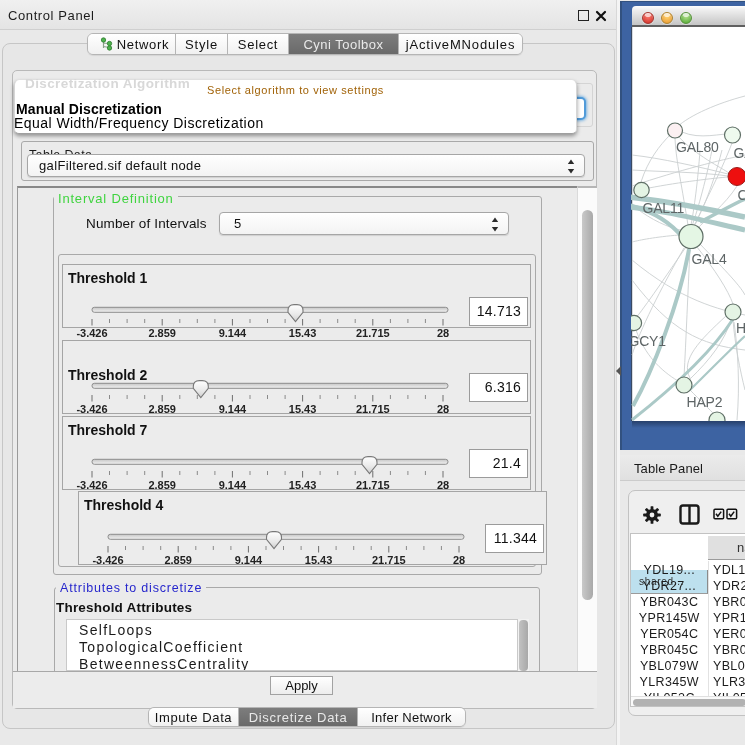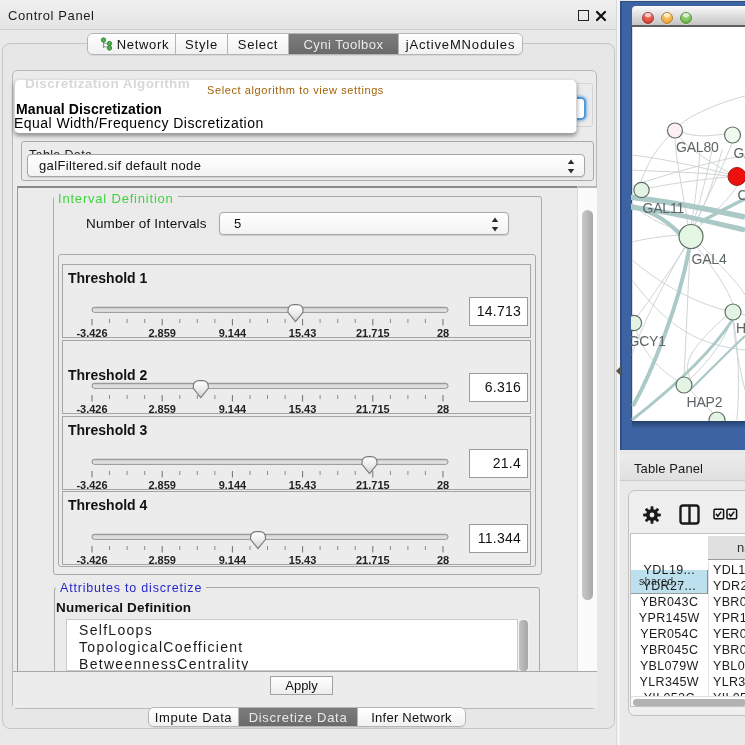--- a/index.html
+++ b/index.html
@@ -51,21 +51,21 @@
           <stop offset="0" stop-color="#ffffff"></stop>
           <stop offset="0.6" stop-color="#e8e8e8"></stop>
           <stop offset="1" stop-color="#cfcfcf"></stop>
         </linearGradient>
         <linearGradient id="tg" x1="0" y1="0" x2="0" y2="1">
           <stop offset="0" stop-color="#c6c6c6"></stop>
           <stop offset="1" stop-color="#f2f2f2"></stop>
         </linearGradient>
       </defs>
     </svg>
-<div class="abs" style="left:62px;top:264px;width:469px;height:74px;background:#ececec;border:1px solid #a5a5a5;">
+<div class="abs" style="left:62px;top:264px;width:469px;height:64px;background:#ececec;border:1px solid #a5a5a5;">
       <div class="abs" style="left:5px;top:5px;font-size:14px;font-weight:bold;color:#111;">Threshold 1</div>
       <svg class="abs" style="left:0;top:36px" width="469" height="38">
         <rect x="29" y="6.3" width="356" height="5" rx="2.4" fill="url(#tg)" stroke="#8d8d8d" stroke-width="1"></rect>
         <line x1="29.0" y1="18" x2="29.0" y2="24.5" stroke="#6e6e6e" stroke-width="1"></line>
         <line x1="46.5" y1="18" x2="46.5" y2="22" stroke="#8a8a8a" stroke-width="1"></line>
         <line x1="64.1" y1="18" x2="64.1" y2="22" stroke="#8a8a8a" stroke-width="1"></line>
         <line x1="81.7" y1="18" x2="81.7" y2="22" stroke="#8a8a8a" stroke-width="1"></line>
         <line x1="99.2" y1="18" x2="99.2" y2="24.5" stroke="#6e6e6e" stroke-width="1"></line>
         <line x1="116.8" y1="18" x2="116.8" y2="22" stroke="#8a8a8a" stroke-width="1"></line>
         <line x1="134.3" y1="18" x2="134.3" y2="22" stroke="#8a8a8a" stroke-width="1"></line>
@@ -126,21 +126,21 @@
         <text x="239.6" y="35.5" text-anchor="middle" font-size="11" font-weight="bold" font-family="Liberation Sans" fill="#222">15.43</text>
         <text x="309.8" y="35.5" text-anchor="middle" font-size="11" font-weight="bold" font-family="Liberation Sans" fill="#222">21.715</text>
         <text x="380.0" y="35.5" text-anchor="middle" font-size="11" font-weight="bold" font-family="Liberation Sans" fill="#222">28</text>
         <g transform="translate(129.3,2.6)">
           <path d="M1,7 Q1,1 7,1 L10,1 Q16,1 16,7 L16,8.8 L8.5,18 L1,8.8 Z" fill="url(#thg)" stroke="#787878" stroke-width="1.1"></path>
         </g>
       </svg>
       <div class="abs" style="left:406px;top:32px;width:59px;height:29px;background:#fff;border:1px solid #9b9b9b;font-size:14px;letter-spacing:0.25px;color:#111;text-align:right;line-height:27px;padding-right:6px;">6.316</div>
     </div>
 <div class="abs" style="left:62px;top:416px;width:469px;height:74px;background:#ececec;border:1px solid #a5a5a5;">
-      <div class="abs" style="left:5px;top:5px;font-size:14px;font-weight:bold;color:#111;">Threshold 3</div>
+      <div class="abs" style="left:5px;top:5px;font-size:14px;font-weight:bold;color:#111;">Threshold 7</div>
       <svg class="abs" style="left:0;top:36px" width="469" height="38">
         <rect x="29" y="6.3" width="356" height="5" rx="2.4" fill="url(#tg)" stroke="#8d8d8d" stroke-width="1"></rect>
         <line x1="29.0" y1="18" x2="29.0" y2="24.5" stroke="#6e6e6e" stroke-width="1"></line>
         <line x1="46.5" y1="18" x2="46.5" y2="22" stroke="#8a8a8a" stroke-width="1"></line>
         <line x1="64.1" y1="18" x2="64.1" y2="22" stroke="#8a8a8a" stroke-width="1"></line>
         <line x1="81.7" y1="18" x2="81.7" y2="22" stroke="#8a8a8a" stroke-width="1"></line>
         <line x1="99.2" y1="18" x2="99.2" y2="24.5" stroke="#6e6e6e" stroke-width="1"></line>
         <line x1="116.8" y1="18" x2="116.8" y2="22" stroke="#8a8a8a" stroke-width="1"></line>
         <line x1="134.3" y1="18" x2="134.3" y2="22" stroke="#8a8a8a" stroke-width="1"></line>
         <line x1="151.9" y1="18" x2="151.9" y2="22" stroke="#8a8a8a" stroke-width="1"></line>
@@ -162,21 +162,21 @@
         <text x="169.4" y="35.5" text-anchor="middle" font-size="11" font-weight="bold" font-family="Liberation Sans" fill="#222">9.144</text>
         <text x="239.6" y="35.5" text-anchor="middle" font-size="11" font-weight="bold" font-family="Liberation Sans" fill="#222">15.43</text>
         <text x="309.8" y="35.5" text-anchor="middle" font-size="11" font-weight="bold" font-family="Liberation Sans" fill="#222">21.715</text>
         <text x="380.0" y="35.5" text-anchor="middle" font-size="11" font-weight="bold" font-family="Liberation Sans" fill="#222">28</text>
         <g transform="translate(298.0,2.6)">
           <path d="M1,7 Q1,1 7,1 L10,1 Q16,1 16,7 L16,8.8 L8.5,18 L1,8.8 Z" fill="url(#thg)" stroke="#787878" stroke-width="1.1"></path>
         </g>
       </svg>
       <div class="abs" style="left:406px;top:32px;width:59px;height:29px;background:#fff;border:1px solid #9b9b9b;font-size:14px;letter-spacing:0.25px;color:#111;text-align:right;line-height:27px;padding-right:6px;">21.4</div>
     </div>
-<div class="abs" style="left:62px;top:491px;width:469px;height:74px;background:#ececec;border:1px solid #a5a5a5;">
+<div class="abs" style="left:78px;top:491px;width:469px;height:74px;background:#ececec;border:1px solid #a5a5a5;">
       <div class="abs" style="left:5px;top:5px;font-size:14px;font-weight:bold;color:#111;">Threshold 4</div>
       <svg class="abs" style="left:0;top:36px" width="469" height="38">
         <rect x="29" y="6.3" width="356" height="5" rx="2.4" fill="url(#tg)" stroke="#8d8d8d" stroke-width="1"></rect>
         <line x1="29.0" y1="18" x2="29.0" y2="24.5" stroke="#6e6e6e" stroke-width="1"></line>
         <line x1="46.5" y1="18" x2="46.5" y2="22" stroke="#8a8a8a" stroke-width="1"></line>
         <line x1="64.1" y1="18" x2="64.1" y2="22" stroke="#8a8a8a" stroke-width="1"></line>
         <line x1="81.7" y1="18" x2="81.7" y2="22" stroke="#8a8a8a" stroke-width="1"></line>
         <line x1="99.2" y1="18" x2="99.2" y2="24.5" stroke="#6e6e6e" stroke-width="1"></line>
         <line x1="116.8" y1="18" x2="116.8" y2="22" stroke="#8a8a8a" stroke-width="1"></line>
         <line x1="134.3" y1="18" x2="134.3" y2="22" stroke="#8a8a8a" stroke-width="1"></line>
@@ -201,21 +201,21 @@
         <text x="309.8" y="35.5" text-anchor="middle" font-size="11" font-weight="bold" font-family="Liberation Sans" fill="#222">21.715</text>
         <text x="380.0" y="35.5" text-anchor="middle" font-size="11" font-weight="bold" font-family="Liberation Sans" fill="#222">28</text>
         <g transform="translate(186.5,2.6)">
           <path d="M1,7 Q1,1 7,1 L10,1 Q16,1 16,7 L16,8.8 L8.5,18 L1,8.8 Z" fill="url(#thg)" stroke="#787878" stroke-width="1.1"></path>
         </g>
       </svg>
       <div class="abs" style="left:406px;top:32px;width:59px;height:29px;background:#fff;border:1px solid #9b9b9b;font-size:14px;letter-spacing:0.25px;color:#111;text-align:right;line-height:27px;padding-right:6px;">11.344</div>
     </div>
 <div style="position:absolute;left:54px;top:587px;width:486px;height:110px;border:1px solid #a9a9a9;border-radius:3px;"></div>
 <div style="position:absolute;left:56px;top:581px;font-size:12.5px;letter-spacing:0.8px;color:#2626cc;background:#ebebeb;padding:0 4px;">Attributes to discretize</div>
-<div style="position:absolute;left:56px;top:600px;font-size:13.5px;font-weight:bold;letter-spacing:0.2px;color:#111;">Numerical Definition</div>
+<div style="position:absolute;left:56px;top:600px;font-size:13.5px;font-weight:bold;letter-spacing:0.2px;color:#111;">Threshold Attributes</div>
 <div class="abs" style="left:66px;top:619px;width:452px;height:52px;background:#fff;border:1px solid #c9c9c9;overflow:hidden;">
       <div style="font-size:14px;color:#1a1a1a;padding:2px 0 0 12px;line-height:17px;letter-spacing:1.3px;">SelfLoops<br>TopologicalCoefficient<br>BetweennessCentrality</div>
     </div>
 <div style="position:absolute;left:518px;top:619px;width:11px;height:52px;background:#f2f2f2;"></div>
 <div style="position:absolute;left:519px;top:620px;width:9px;height:51px;border-radius:4px;background:linear-gradient(90deg,#c2c2c2,#a8a8a8);"></div>
 <div style="position:absolute;left:13px;top:671px;width:584px;height:37px;background:#ececec;border-top:1px solid #a8a8a8;"></div>
 <div style="position:absolute;left:270px;top:676px;width:63px;height:19px;background:linear-gradient(#ffffff,#ededed);border:1px solid #a2a2a2;border-radius:0;font-size:13px;color:#111;text-align:center;line-height:17px;">Apply</div>
 <div class="abs" style="left:148px;top:707px;height:20px;border:1px solid #b5b5b5;border-radius:6px;overflow:hidden;white-space:nowrap;box-shadow:0 1px 1px rgba(0,0,0,0.08);"><div class="btabseg" style="width:90px;text-align:center;padding:0;letter-spacing:0.6px;">Impute Data</div><div class="btabseg dark" style="width:119px;text-align:center;padding:0;letter-spacing:0.7px;">Discretize Data</div><div class="btabseg" style="width:107px;text-align:center;padding:0;border-right:none;letter-spacing:0.25px;">Infer Network</div></div>
 <div style="position:absolute;left:20px;top:83px;width:573px;height:44px;border:1px solid #d4d4d4;border-radius:3px;"></div>
 <div style="position:absolute;left:556px;top:97px;width:30px;height:23px;background:#fff;border:2px solid #519bd9;border-radius:5px;box-shadow:0 0 3px 1px #7ab4e2;"></div>

